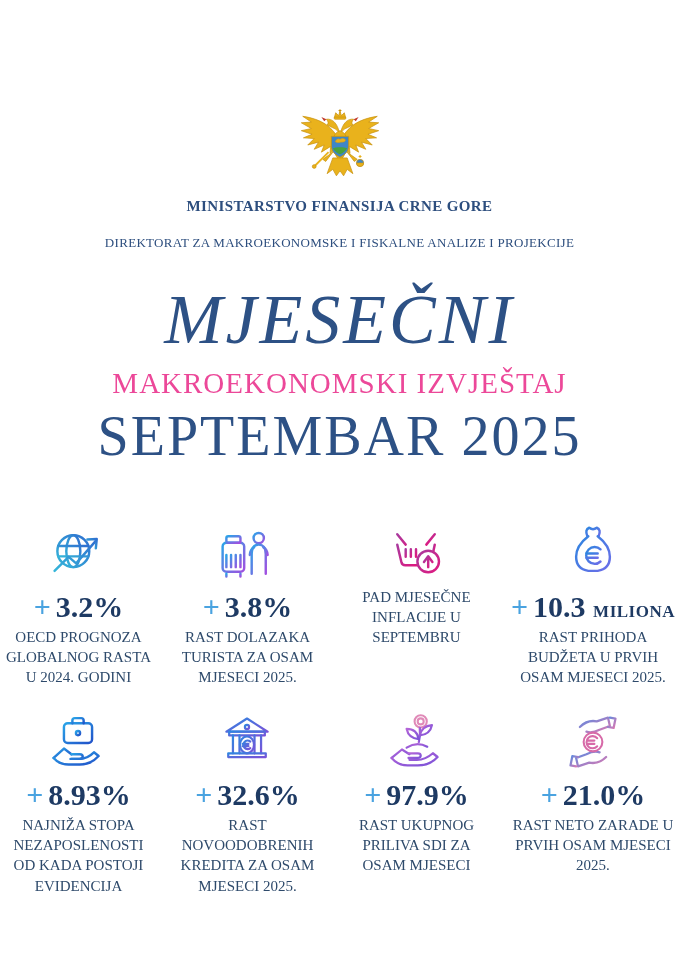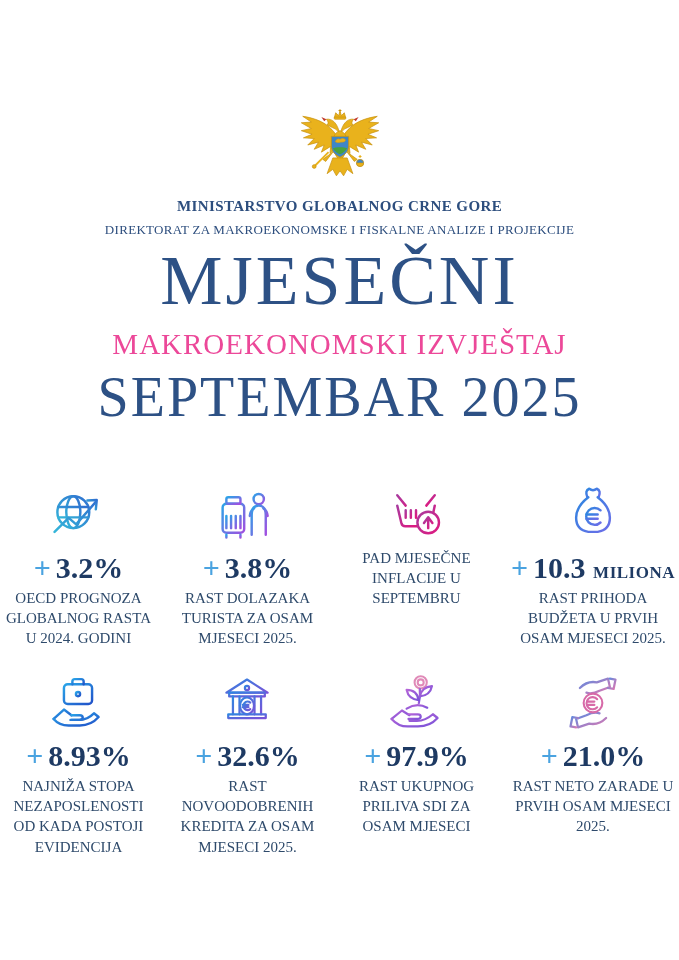--- a/index.html
+++ b/index.html
@@ -17,31 +17,32 @@
   .coat { padding-top: 104px; }
   .coat svg { display: inline-block; }
   .ministry {
     margin-top: 8px;
     font-size: 15px;
     font-weight: bold;
     letter-spacing: 0.4px;
     color: #2d4e7e;
   }
   .directorate {
-    margin-top: 7px;
+    margin-top: 20px;
     font-size: 13px;
     letter-spacing: 0.3px;
     color: #2d4e7e;
   }
   .title-1 {
-    margin-top: 6px;
+    margin-top: 32px;
     font-size: 70px;
     line-height: 1.05;
     letter-spacing: 3px;
     color: #2d5185;
+    font-style: italic;
   }
   .title-2 {
     margin-top: 10px;
     font-size: 29px;
     letter-spacing: 1px;
     color: #ec4899;
   }
   .title-3 {
     margin-top: 4px;
     font-size: 56px;
@@ -102,21 +103,21 @@
       <path d="M83 77 a5 5 0 0 0 10 0 z" fill="#e9b21c" stroke="#c8920e" stroke-width="0.8"></path>
       <path d="M88 70 v-4 M86 68 h4" stroke="#e9b21c" stroke-width="1.5" fill="none"></path>
       <path d="M41 16 l-7 -3 4 6 z" fill="#c0392b" stroke="none"></path>
       <path d="M79 16 l7 -3 -4 6 z" fill="#c0392b" stroke="none"></path>
       <path d="M48 40 h24 v13 c0 9 -6 13 -12 16 c-6 -3 -12 -7 -12 -16 z" fill="#3f86c6" stroke="#c8920e"></path>
       <path d="M50 57 c3 4 7 7 10 8 c3 -1 7 -4 10 -8 c-3 -2.5 -17 -2.5 -20 0 z" fill="#4aa23c"></path>
       <path d="M53 47 q3 -5 7 -3 q5 -3 8 1 q-1 4 -7 3 q-5 2 -8 -1 z" fill="#e9b21c" stroke="#c8920e" stroke-width="0.6"></path>
     </svg>
   </div>
 
-  <div class="ministry">MINISTARSTVO GLOBALNOG CRNE GORE</div>
+  <div class="ministry">MINISTARSTVO FINANSIJA CRNE GORE</div>
   <div class="directorate">DIREKTORAT ZA MAKROEKONOMSKE I FISKALNE ANALIZE I PROJEKCIJE</div>
 
   <div class="title-1">MJESEČNI</div>
   <div class="title-2">MAKROEKONOMSKI IZVJEŠTAJ</div>
   <div class="title-3">SEPTEMBAR 2025</div>
 
   <div class="stats">
 
     <div class="stat">
       <div class="stat-icon">

